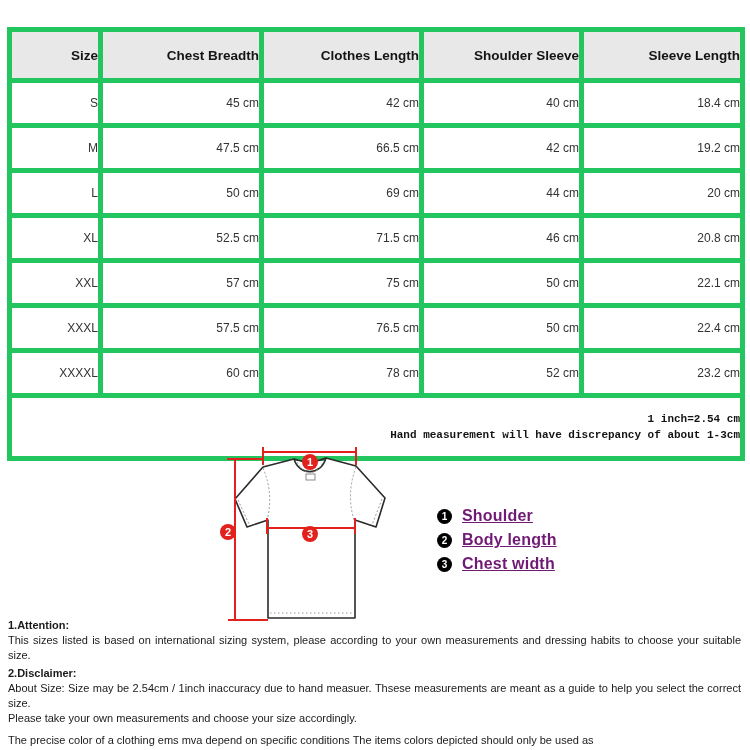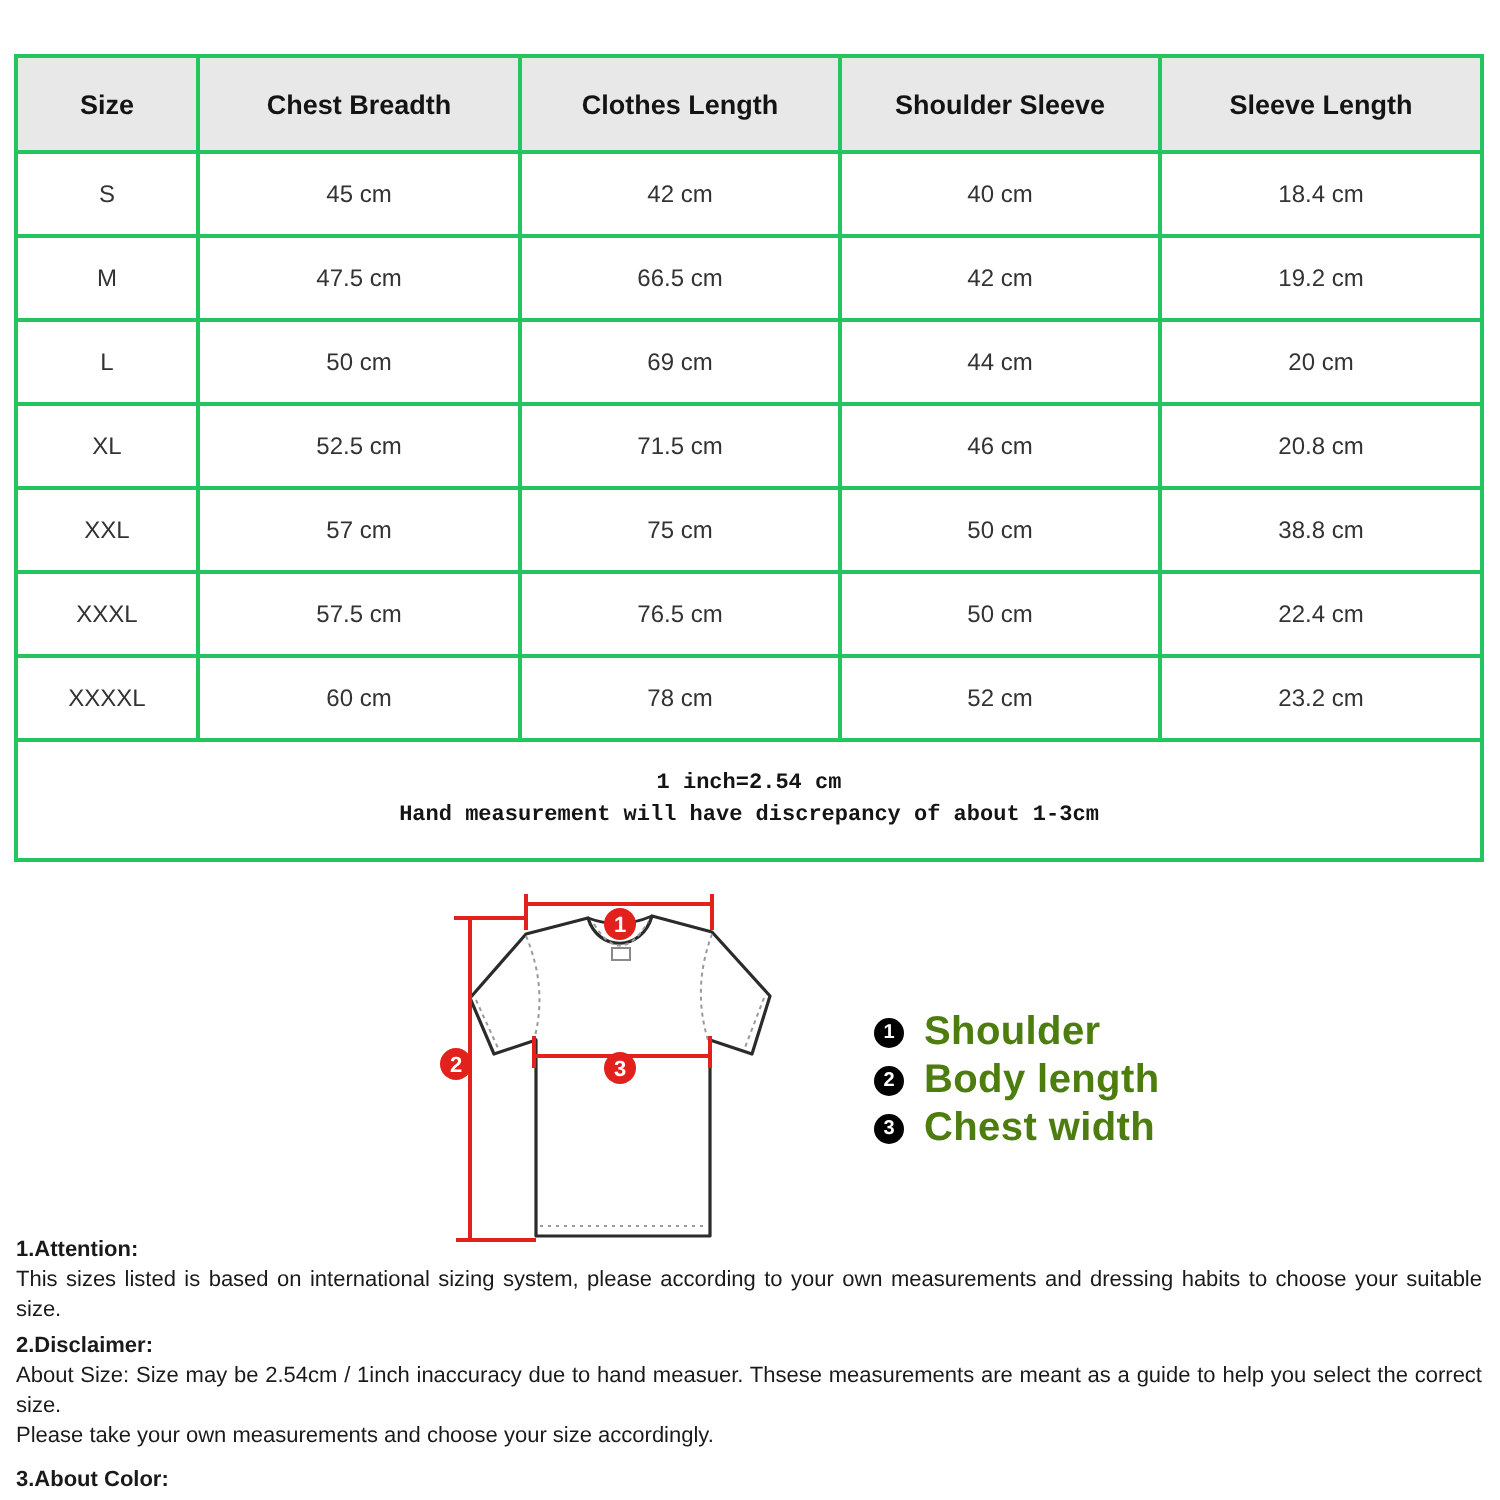--- a/index.html
+++ b/index.html
@@ -6,42 +6,42 @@
   body {
     width:750px; height:750px; background:#ffffff; position:relative;
     font-family:"Liberation Sans", sans-serif; overflow:hidden;
   }
   
   table.size-table {
     position:absolute; left:7px; top:27px; width:733px;
     border-collapse:collapse; table-layout:fixed;
   }
   .size-table th, .size-table td {
-    border:2px solid #22c55e; text-align:center; vertical-align:middle;
+    border:5px solid #22c55e; text-align:right; vertical-align:middle;
     padding:0; overflow:hidden;
   }
   .size-table th {
     background:#e8e8e8; height:46px; font-size:13.5px; font-weight:bold; color:#141414;
   }
   .size-table td.cell { height:40px; font-size:12px; color:#333333; background:#ffffff; }
   .size-table td.footnote-cell {
     height:58px; background:#ffffff;
     font-family:Liberation Mono, monospace; font-weight:bold;
     font-size:11px; color:#141414; line-height:16px;
   }
   
   .diagram-svg { position:absolute; left:200px; top:442px; }
   .legend { position:absolute; left:437px; top:504px; }
   .legend-row { display:flex; align-items:center; height:24px; }
   .legend-badge {
     width:15px; height:15px; border-radius:50%; background:#000000; color:#ffffff;
     font-size:10px; font-weight:bold; display:flex; align-items:center; justify-content:center;
     margin-right:10px; flex:0 0 auto;
   }
-  .legend-label { font-size:20px; font-weight:bold; color:#4d7c0f; letter-spacing:0.2px; }
+  .legend-label { font-size:16px; font-weight:bold; color:#701a75; letter-spacing:0.2px;text-decoration:underline; }
   
   .notes { position:absolute; left:8px; top:618px; width:733px; font-size:11px; color:#1a1a1a; }
   .note-heading { line-height:15px;font-weight:bold; }
   .note-line { line-height:15px; }
   .note-line.justify-full { text-align:justify; text-align-last:justify; }
   .note.m1 { margin-bottom:3px; }
   .note.m2 { margin-bottom:7px; }
 </style>
 </head>
 <body>
@@ -90,21 +90,21 @@
       <td class="cell">52.5 cm</td>
       <td class="cell">71.5 cm</td>
       <td class="cell">46 cm</td>
       <td class="cell">20.8 cm</td>
     </tr>
     <tr>
       <td class="cell">XXL</td>
       <td class="cell">57 cm</td>
       <td class="cell">75 cm</td>
       <td class="cell">50 cm</td>
-      <td class="cell">38.8 cm</td>
+      <td class="cell">22.1 cm</td>
     </tr>
     <tr>
       <td class="cell">XXXL</td>
       <td class="cell">57.5 cm</td>
       <td class="cell">76.5 cm</td>
       <td class="cell">50 cm</td>
       <td class="cell">22.4 cm</td>
     </tr>
     <tr>
       <td class="cell">XXXXL</td>
@@ -180,17 +180,16 @@
   <div class="note m1">
     <div class="note-heading">1.Attention:</div>
     <div class="note-line justify-full">This sizes listed is based on international sizing system, please according to your own measurements and dressing habits to choose your suitable size.</div>
   </div>
   <div class="note m2">
     <div class="note-heading">2.Disclaimer:</div>
     <div class="note-line justify-full">About Size: Size may be 2.54cm / 1inch inaccuracy due to hand measuer. Thsese measurements are meant as a guide to help you select the correct size.</div>
     <div class="note-line">Please take your own measurements and choose your size accordingly.</div>
   </div>
   <div class="note">
-    <div class="note-heading">3.About Color:</div>
     <div class="note-line">The precise color of a clothing ems mva depend on specific conditions The items colors depicted should only be used as</div>
 
   </div>
 </div>
 
 </body></html>

